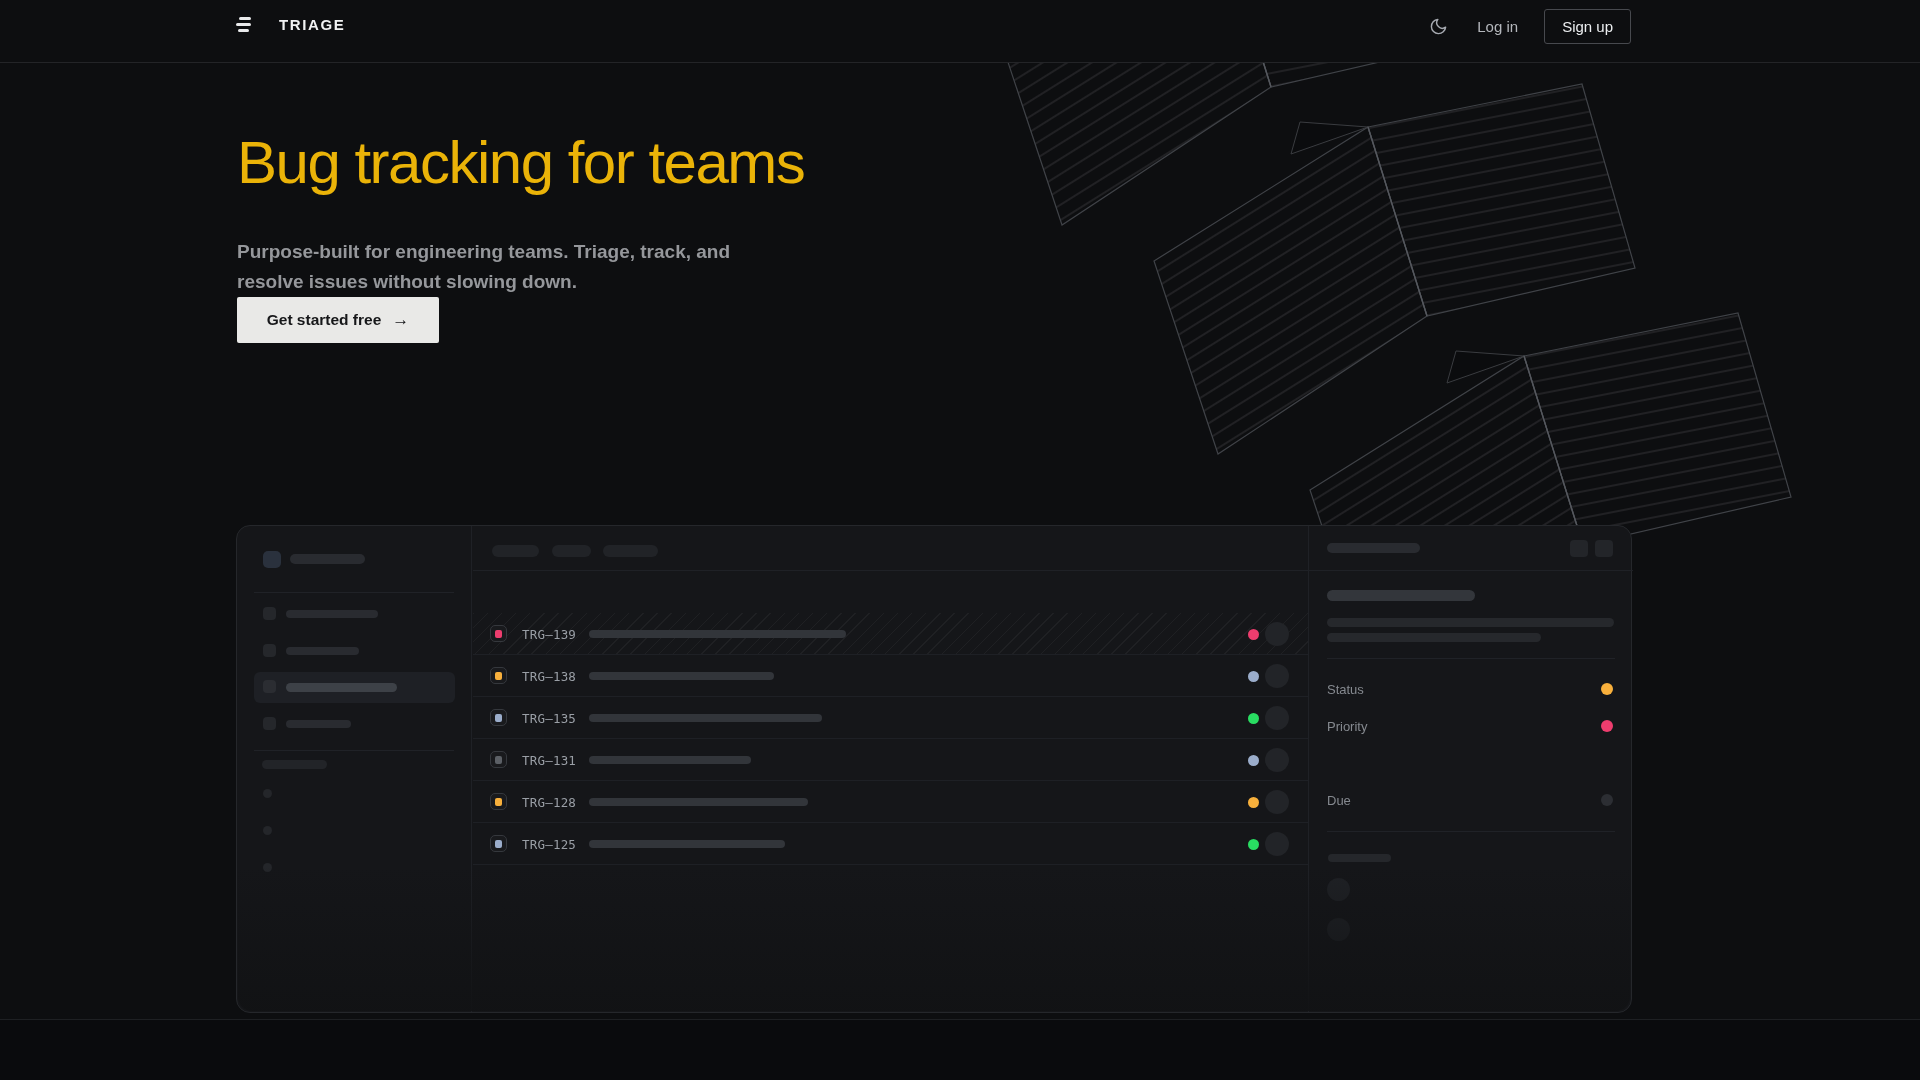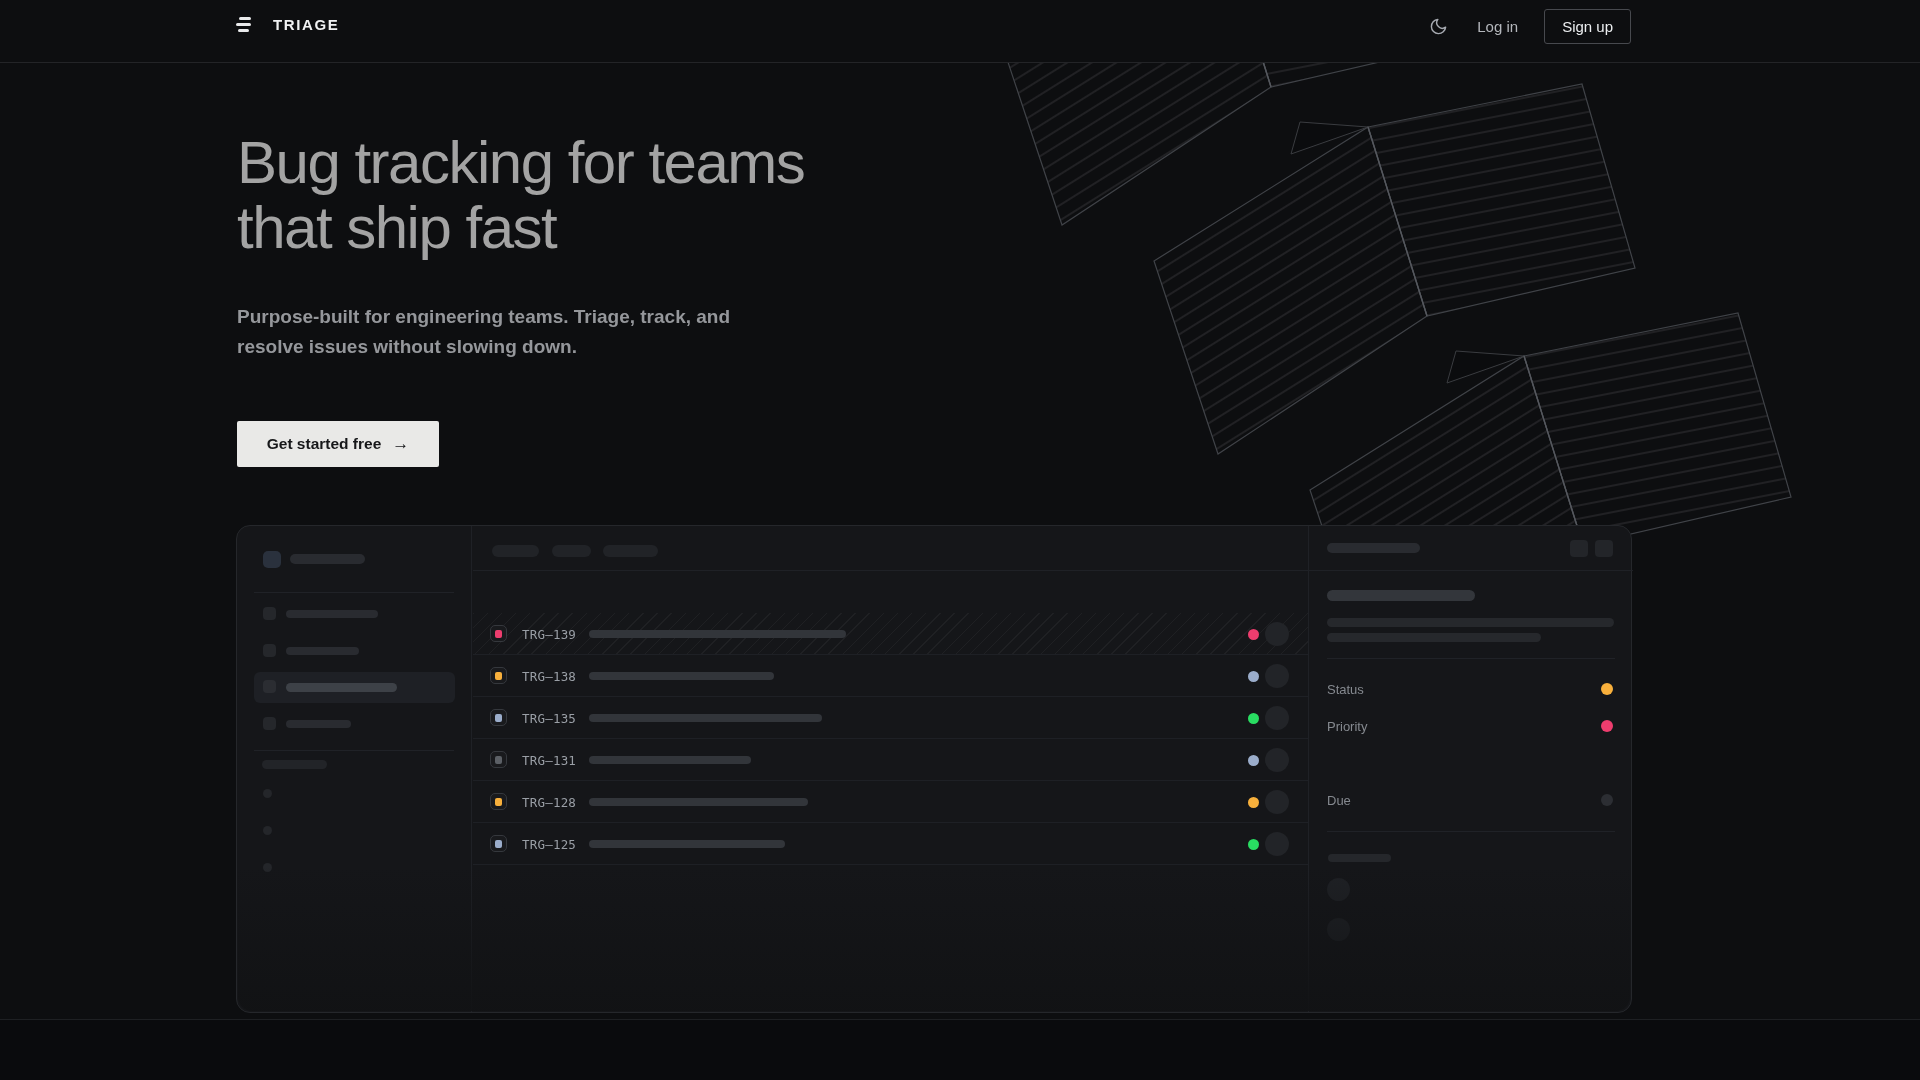--- a/index.html
+++ b/index.html
@@ -5,38 +5,38 @@
   * { margin:0; padding:0; box-sizing:border-box; }
   html,body { width:1920px; height:1080px; overflow:hidden; }
   body { background:#0d0e10; font-family:"Liberation Sans", sans-serif; position:relative; }
 
   
   .bg-art { position:absolute; top:0; left:0; z-index:0; }
 
   
   .navbar { position:absolute; top:0; left:0; width:1920px; height:63px;
     background:#0d0e10; border-bottom:1px solid #232427; z-index:5; }
-  .brand { position:absolute; left:236px; top:16px; display:flex; align-items:center; gap:21px; cursor:pointer; }
+  .brand { position:absolute; left:236px; top:16px; display:flex; align-items:center; gap:27px; cursor:pointer; }
   .logo-icon { display:flex; flex-direction:column; gap:3px; width:16px; }
   .logo-icon i { display:block; height:3.2px; border-radius:2px; background:#e9eaec; }
   .logo-icon i:nth-child(1){ width:12px; margin-left:3px; }
   .logo-icon i:nth-child(2){ width:15px; }
   .logo-icon i:nth-child(3){ width:11px; margin-left:2px; }
   .brand-name { font-size:15px; font-weight:700; letter-spacing:1.6px; color:#f1f2f3; }
   .nav-right { position:absolute; right:289px; top:0; height:53px; display:flex; align-items:center; gap:26px; }
   .theme-btn { width:26px; height:26px; display:flex; align-items:center; justify-content:center; cursor:pointer; background:none; border:none; }
   .nav-login { font-size:15px; color:#b4b7bc; cursor:pointer; }
   .nav-signup { font-size:15px; color:#eceef0; border:1px solid #47494e; border-radius:3px;
     padding:8px 17px; background:transparent; cursor:pointer; font-family:"Liberation Sans",sans-serif; }
 
   
   .hero { position:absolute; left:237px; top:130px; z-index:2; }
-  .hero h1 { font-size:60px; line-height:65px; font-weight:500; letter-spacing:-1.5px; color:#a3a3a3; }
+  .hero h1 { font-size:60px; line-height:65px; font-weight:500; letter-spacing:-1.5px; color:#eab308; }
   .hero-sub { margin-top:42px; font-size:19px; line-height:30px; color:#95979b;font-weight:bold; }
-  .cta { margin-top:59px; width:202px; height:46px; display:flex; align-items:center; justify-content:center;
+  .cta { width:202px; height:46px; display:flex; align-items:center; justify-content:center;
     gap:11px; color:#161719; font-size:15.5px; font-weight:700; border:none; border-radius:2px; cursor:pointer;
     font-family:"Liberation Sans",sans-serif; }
   .cta .arrow { font-size:17px; font-weight:400; }
 
   
   .card { position:absolute; left:236px; top:525px; width:1396px; height:488px; z-index:2;
     background:#151619; border:1px solid #25272b; border-radius:14px; }
   .skel { position:absolute; background:#292b30; border-radius:99px; }
   .divider-h { position:absolute; height:1px; background:#202227; }
   .sq { position:absolute; background:#25272b; border-radius:4px; }
@@ -117,21 +117,20 @@
       </svg>
     </button>
     <span class="nav-login">Log in</span>
     <button class="nav-signup">Sign up</button>
   </div>
 </header>
 
 <section class="hero">
   <h1>
     <span>Bug tracking for teams</span><br>
-    <span>that ship fast</span>
   </h1>
   <p class="hero-sub">
     <span>Purpose-built for engineering teams. Triage, track, and</span><br>
     <span>resolve issues without slowing down.</span>
   </p>
   <button class="cta" style="background: rgb(233, 233, 231);">
     <span>Get started free</span>
     <span class="arrow">→</span>
   </button>
 </section>

